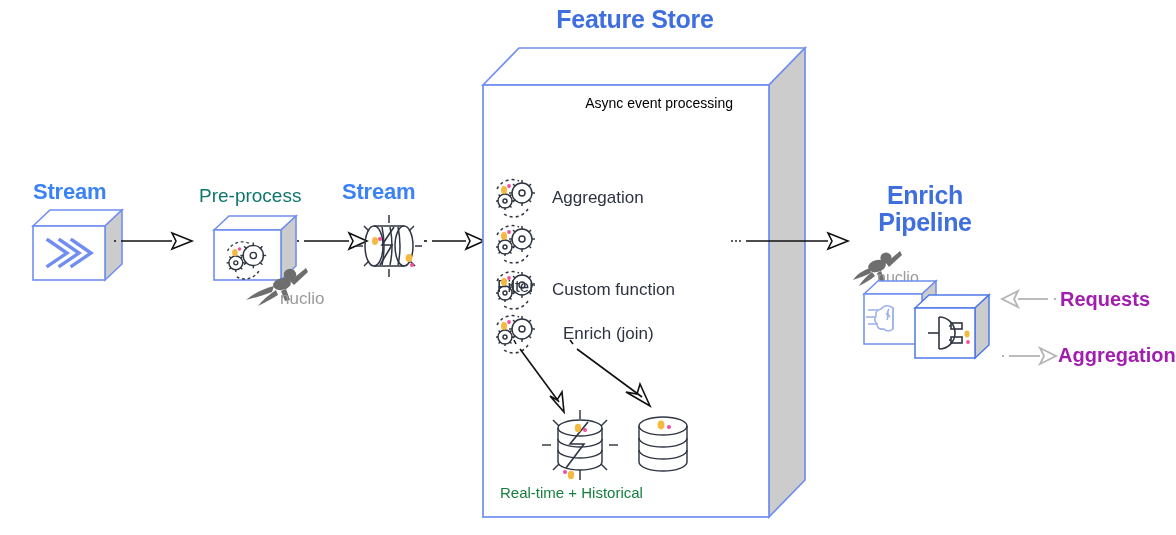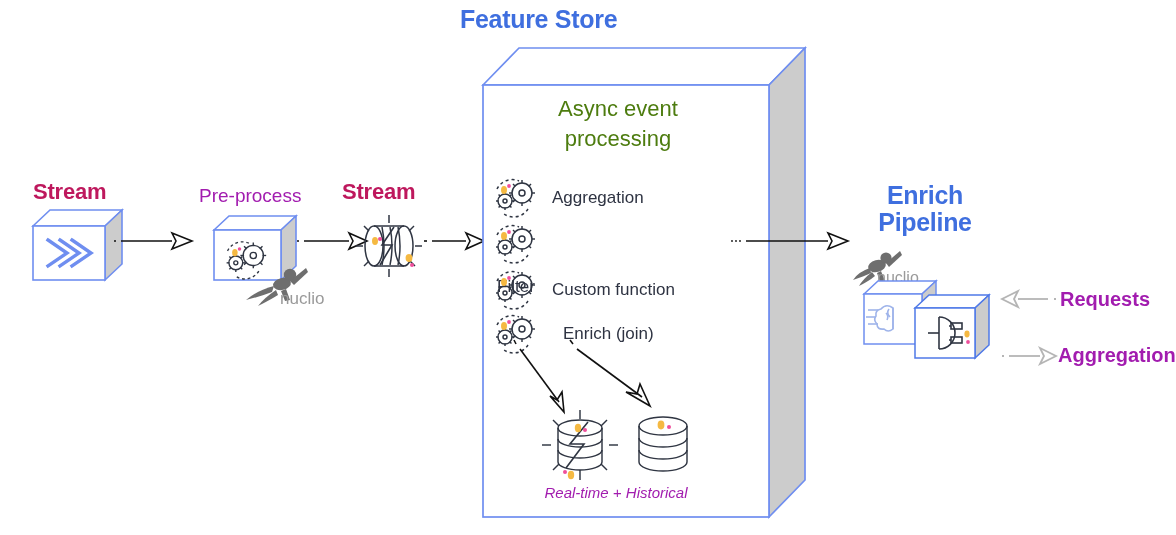--- a/index.html
+++ b/index.html
@@ -2,26 +2,26 @@
 <html><head>
 <meta charset="utf-8">
 <style>
   html,body{margin:0;padding:0;background:#ffffff;}
   body{width:1176px;height:535px;position:relative;overflow:hidden;
        font-family:"Liberation Sans","DejaVu Sans",sans-serif;}
   .abs{position:absolute;}
   .lbl{white-space:nowrap;line-height:1.1;}
 
   
-  .title-blue{color:#3f6fdf;font-weight:bold;font-size:25px;letter-spacing:-0.3px;}
-  .node-blue{color:#be185d;font-weight:bold;font-size:22px;letter-spacing:-0.2px;}
-  .node-dark{color:#a21caf;font-size:19px;}
-  .inner-blue{color:#4d7c0f;font-size:22px;text-align:center;line-height:1.35;}
+  .title-blue{color:#3f6fdf;font-weight:bold;font-size:25px;letter-spacing:-0.3px;text-align:center;}
+  .node-blue{color:#3b82f6;font-weight:bold;font-size:22px;letter-spacing:-0.2px;}
+  .node-dark{color:#0f766e;font-size:19px;}
+  .inner-blue{color:#000000;font-size:14px;text-align:right;line-height:1.35;}
   .item-txt{color:#2e3342;font-size:17px;}
-  .db-caption{color:#a21caf;font-size:15px;text-align:center;font-style:italic;}
+  .db-caption{color:#15803d;font-size:15px;text-align:left;}
   .io-amber{color:#a21caf;font-weight:bold;font-size:20px;}
 
   svg{overflow:visible;}
 </style>
 </head>
 <body>
 
 <div class="abs lbl title-blue" style="left:460px;top:6px;width:350px;">Feature Store</div>
 
 <div class="abs lbl node-blue" style="left:33px;top:180px;">Stream</div>

